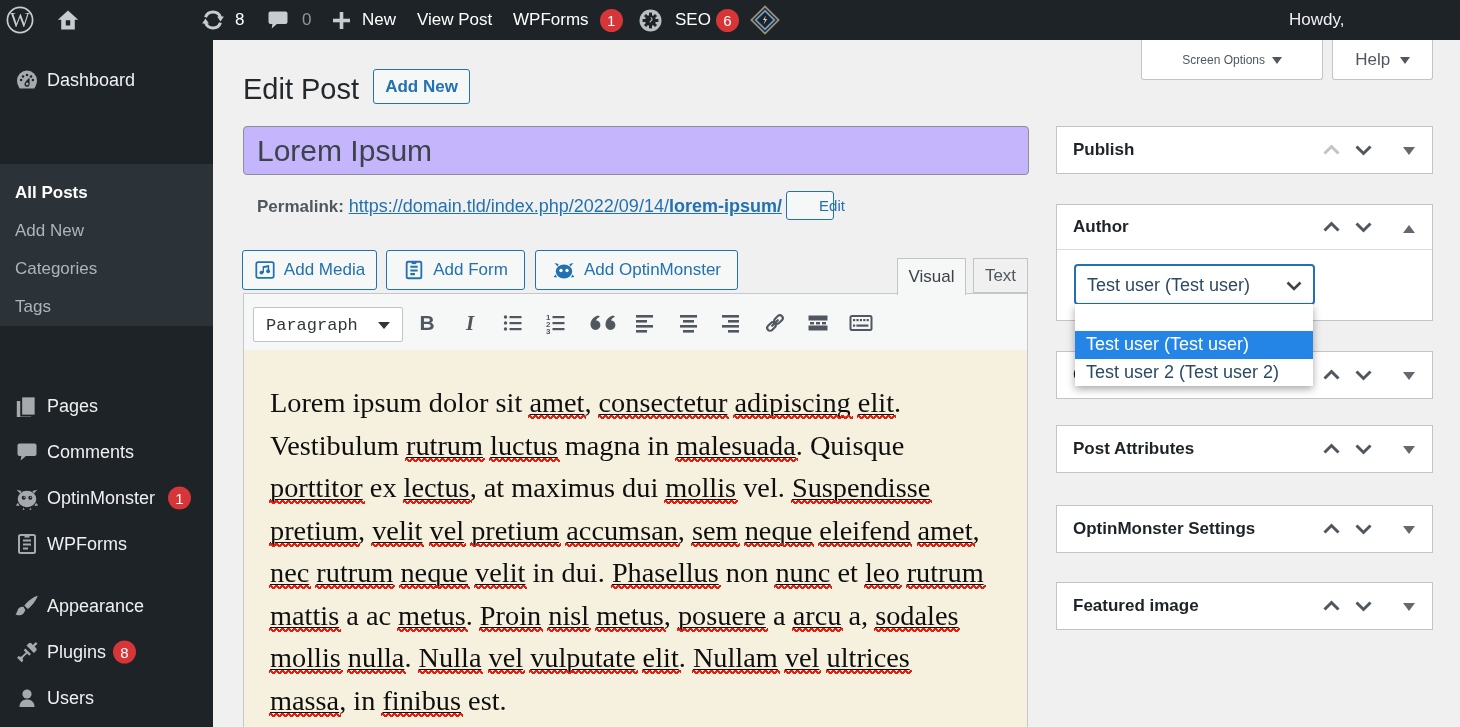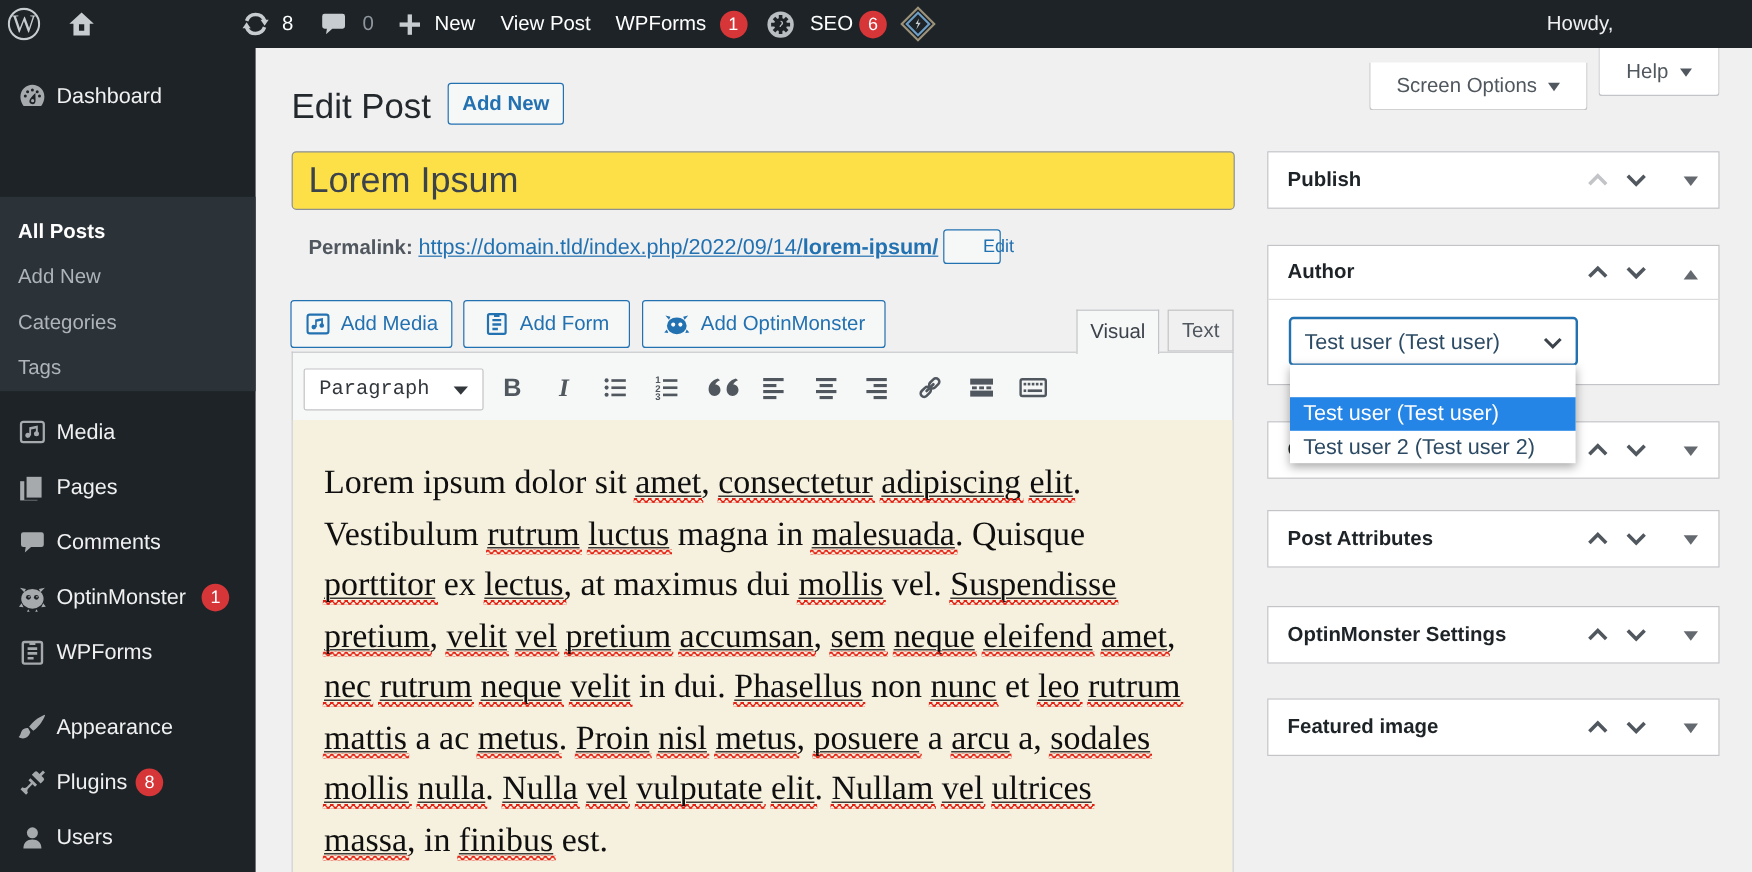--- a/index.html
+++ b/index.html
@@ -122,31 +122,20 @@
   </div>
 
 
   <div class="sub" style="top:124px;height:162px;">
     <div class="si" style="top:29px;color:#fff;font-weight:700;">All Posts</div>
     <div class="si" style="top:67px;">Add New</div>
     <div class="si" style="top:105px;">Categories</div>
     <div class="si" style="top:143px;">Tags</div>
   </div>
 
-  <div class="mi" style="top:297px;">
-    <svg class="ic" viewBox="0 0 24 24" fill="none" stroke="#a7aaad" stroke-width="1.9">
-      <rect x="2.5" y="3.5" width="19" height="17" rx="2"></rect>
-      <g fill="#a7aaad" stroke="none">
-          <circle cx="8.2" cy="14.8" r="2.1"></circle>
-          <circle cx="15.4" cy="13.4" r="2.1"></circle>
-      <path d="M9.4 14.8V8l7.1-1.4v6.8l-1.6.3V9.1l-4 .8v5z"></path>
-        </g>
-    </svg>
-    <span class="tx">Media</span>
-  </div>
 
   <div class="mi" style="top:343px;">
     <svg class="ic" viewBox="0 0 24 24">
       <rect x="1.8" y="7" width="14.4" height="16" fill="#a7aaad"></rect>
       <rect x="6.2" y="2.4" width="14.4" height="19.2" fill="#a7aaad" stroke="#1d2327" stroke-width="1.9"></rect>
     </svg>
     <span class="tx">Pages</span>
   </div>
 
   <div class="mi" style="top:389px;">
@@ -203,21 +192,21 @@
     </svg>
     <span class="tx">Users</span>
   </div>
 </div>
 
 <div id="main">
 
   <div class="abs" style="left:243px;top:73px;font-size:29px;color:#23282d;">Edit Post</div>
   <div class="btn-blue" style="left:373px;top:69px;width:97px;height:35px;font-size:17px;font-weight:600;">Add New</div>
 
-  <div class="abs" style="left:243px;top:126px;width:786px;height:49px;box-sizing:border-box;background:#fde047;border:1px solid #8c8f94;border-radius:4px;">
+  <div class="abs" style="left:243px;top:126px;width:786px;height:49px;box-sizing:border-box;background:#c4b5fd;border:1px solid #8c8f94;border-radius:4px;">
     <div class="abs" style="left:13px;top:50%;transform:translateY(-50%);font-size:30px;color:#3c434a;">Lorem Ipsum</div>
   </div>
 
   <div class="abs" style="left:257px;top:196px;font-size:17px;color:#50575e;">
     <b>Permalink:</b> <span style="color:#2271b1;text-decoration:underline;font-size:18px;">https://domain.tld/index.php/2022/09/14/<b>lorem-ipsum/</b></span>
   </div>
   <div class="btn-blue" style="left:786px;top:191px;width:48px;height:29px;font-size:15px;padding-left:44px;">Edit</div>
 
   <div class="btn-blue" style="left:242px;top:250px;width:135px;height:40px;font-size:17px;">
     <svg width="22" height="22" viewBox="0 0 24 24" style="margin-right:8px;" fill="none" stroke="#2271b1" stroke-width="1.9">
@@ -332,21 +321,21 @@
 <span class="sp">mattis</span> a ac <span class="sp">metus</span>. <span class="sp">Proin</span> <span class="sp">nisl</span> <span class="sp">metus</span>, <span class="sp">posuere</span> a <span class="sp">arcu</span> a, <span class="sp">sodales</span><br>
 <span class="sp">mollis</span> <span class="sp">nulla</span>. <span class="sp">Nulla</span> <span class="sp">vel</span> <span class="sp">vulputate</span> <span class="sp">elit</span>. <span class="sp">Nullam</span> <span class="sp">vel</span> <span class="sp">ultrices</span><br>
 <span class="sp">massa</span>, in <span class="sp">finibus</span> est.
       </div>
     </div>
   </div>
 </div>
 
 <div id="right">
 
-  <div class="abs" style="left:1141px;top:52px;width:182px;height:40px;box-sizing:border-box;background:#fff;border:1px solid #c3c4c7;border-top:none;border-radius:0 0 3px 3px;display:flex;align-items:center;justify-content:center;font-size:17px;color:#50575e;">
+  <div class="abs" style="left:1141px;top:40px;width:182px;height:40px;box-sizing:border-box;background:#fff;border:1px solid #c3c4c7;border-top:none;border-radius:0 0 3px 3px;display:flex;align-items:center;justify-content:center;font-size:12px;color:#50575e;">
     Screen Options&nbsp;&nbsp;<span style="width:0;height:0;border:5.5px solid transparent;border-top:7px solid #50575e;margin-top:7px;"></span>
   </div>
   <div class="abs" style="left:1332px;top:40px;width:101px;height:40px;box-sizing:border-box;background:#fff;border:1px solid #c3c4c7;border-top:none;border-radius:0 0 3px 3px;display:flex;align-items:center;justify-content:center;font-size:17px;color:#50575e;">
     Help&nbsp;&nbsp;<span style="width:0;height:0;border:5.5px solid transparent;border-top:7px solid #50575e;margin-top:7px;"></span>
   </div>
 
   <div class="panel" style="top:126px;height:48px;">
     <div class="ptitle" style="top:50%;">Publish</div>
     <svg class="abs" style="right:91px;top:50%;margin-top:-6px;" width="19" height="12" viewBox="0 0 19 12" fill="none" stroke="#c3c4c7" stroke-width="3">
         <path d="M2.5 9.5 9.5 2.5l7 7"></path>

